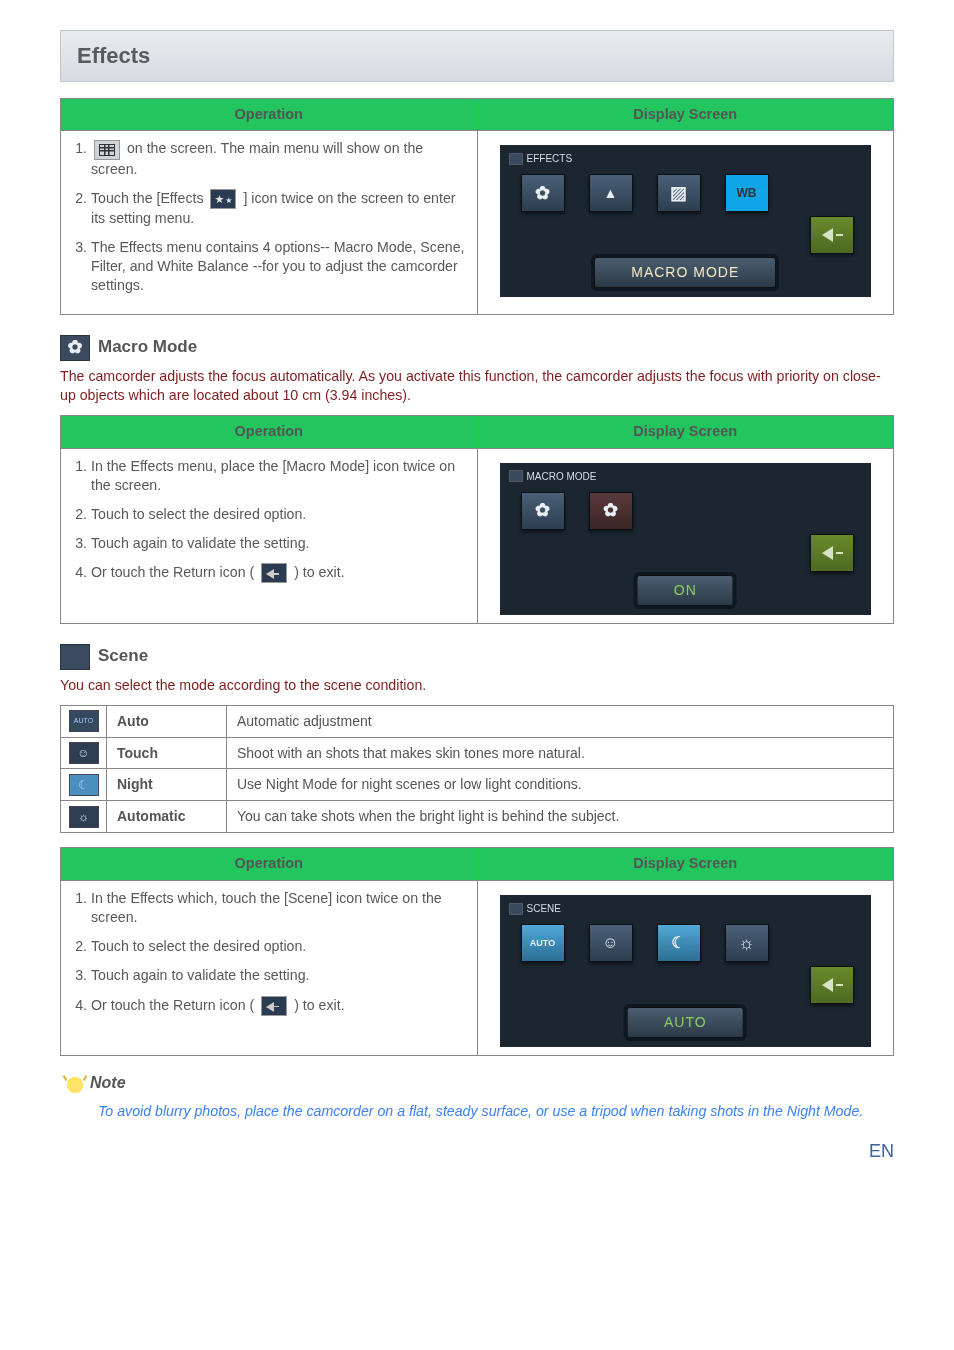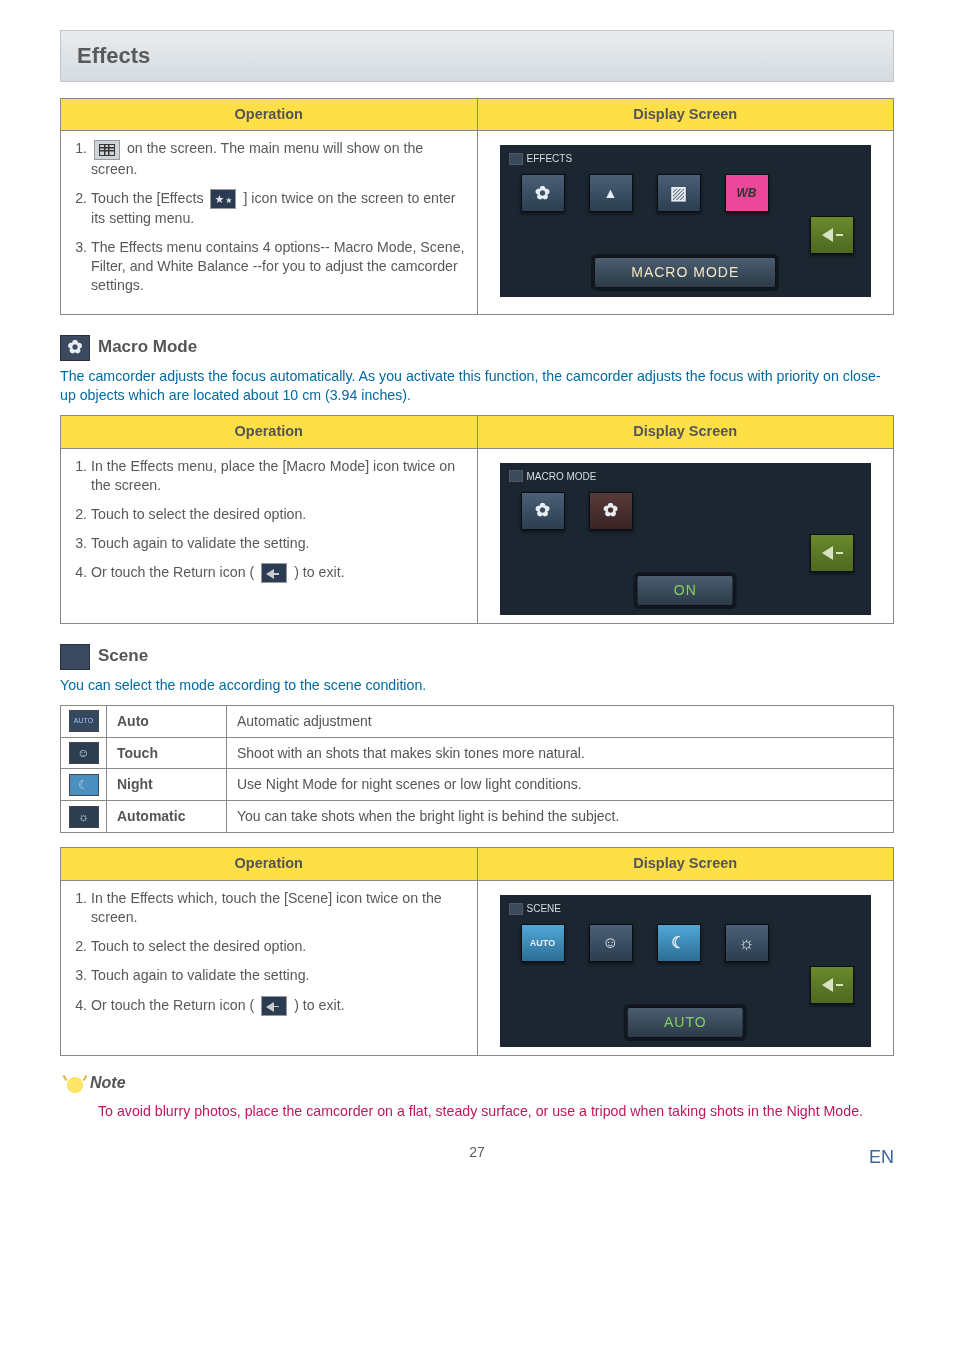--- a/index.html
+++ b/index.html
@@ -25,21 +25,21 @@
   table.op {
     width: 100%;
     border-collapse: collapse;
     margin-bottom: 14px;
   }
   table.op th, table.op td {
     border: 1px solid #888;
     vertical-align: top;
   }
   table.op th {
-    background: #fde047;
+    background: #22c55e;
     font-weight: bold;
     color: #555;
     text-align: center;
     padding: 6px 4px;
     font-size: 14.5px;
   }
   table.op td {
     padding: 8px 10px;
   }
   .col-op { width: 50%; }
@@ -98,21 +98,21 @@
     font-weight: bold;
     color: #555;
   }
   .sub-heading .hicon {
     width: 30px; height: 26px;
     background: #3b4a5e;
     border:1px solid #2a3440;
     display:flex; align-items:center; justify-content:center;
     color:#cdd4dc; font-size:14px;
   }
-  p.body { margin: 0 0 10px 0; color:#0369a1; }
+  p.body { margin: 0 0 10px 0; color:#7f1d1d; }
   
   table.modes {
     width: 100%;
     border-collapse: collapse;
     margin-bottom: 14px;
   }
   table.modes td, table.modes th {
     border: 1px solid #888;
     padding: 6px 10px;
     font-size: 14px;
@@ -143,21 +143,21 @@
     display:flex; gap:24px;
   }
   .ds .row-ic .tile, .ds .ret-tile {
     width:44px; height:38px;
     border:1px solid #0b0f14;
     background: linear-gradient(#4a6077,#2c3e50);
     box-shadow: 0 2px 3px rgba(0,0,0,.5);
     display:flex; align-items:center; justify-content:center;
     color:#e8eef4; font-size:16px; font-weight:bold;
   }
-  .ds .tile.wb { background:#ec4899; color:#333; font-size:12px;font-style:italic;}
+  .ds .tile.wb { background:#0ea5e9; color:#333; font-size:12px;}
   .ds .tile.mac { color:#f2f2f2;}
   .ds .tile.auto-s { background:linear-gradient(#4fa8d8,#2c6e95); font-size:9px;}
   .ds .ret-tile {
     position:absolute; right:16px; bottom:42px;
     background: linear-gradient(#6a8a2c,#4d6820);
   }
   .ds .ret-tile::before{
     content:""; width:0;height:0;
     border-right:11px solid #d8e2c4; border-top:7px solid transparent; border-bottom:7px solid transparent;
     margin-right:3px;
@@ -180,29 +180,29 @@
   .note-ic {
     width:30px; height:26px; flex:0 0 30px;
     display:flex; align-items:center; justify-content:center;
     background: radial-gradient(circle at 50% 50%, #ffe46a 0 40%, transparent 41%);
     position:relative;
   }
   .note-ic::before,.note-ic::after{content:"";position:absolute;background:#d9b53b;width:2px;height:6px;}
   .note-ic::before{left:4px;top:3px;transform:rotate(-30deg);}
   .note-ic::after{right:4px;top:3px;transform:rotate(30deg);}
   .note-title { font-style: italic; font-weight: bold; color:#555; font-size:16px; }
-  .note-body { color:#be185d; margin-top:4px; padding-left:38px; }
+  .note-body { font-style: italic; color:#3b82f6; margin-top:4px; padding-left:38px; }
   .footer {
     margin-top: 22px;
     position: relative;
     height: 24px;
     color:#595959;
   }
   .footer .pg { text-align:center; font-size:14px;}
-  .footer .en { position:absolute; right:0; top:-4px; font-size:18px; color:#3a64a0;margin-top:6px;}
+  .footer .en { position:absolute; right:0; top:-4px; font-size:18px; color:#3a64a0;}
   .flower { position:relative; }
   .flower::before{ content:"✿"; font-size:18px; color:#e8eef4;}
   .tile .sun::before{content:"☼"; font-size:18px;}
   .tile .moon::before{content:"☾"; font-size:16px;}
   .tile .mount::before{content:"▲"; font-size:14px;}
   .tile .filt::before{content:"▨"; font-size:18px;}
 </style>
 </head>
 <body>
 
@@ -395,15 +395,14 @@
 </tbody>
   </table>
 
 <div class="note-row">
   <div class="note-ic"></div>
   <div class="note-title">Note</div>
 </div>
 <p class="note-body">To avoid blurry photos, place the camcorder on a flat, steady surface, or use a tripod when taking shots in the Night Mode.</p>
 
 <div class="footer">
-  <div class="pg">27</div>
   <div class="en">EN</div>
 </div>
 
 </body></html>

